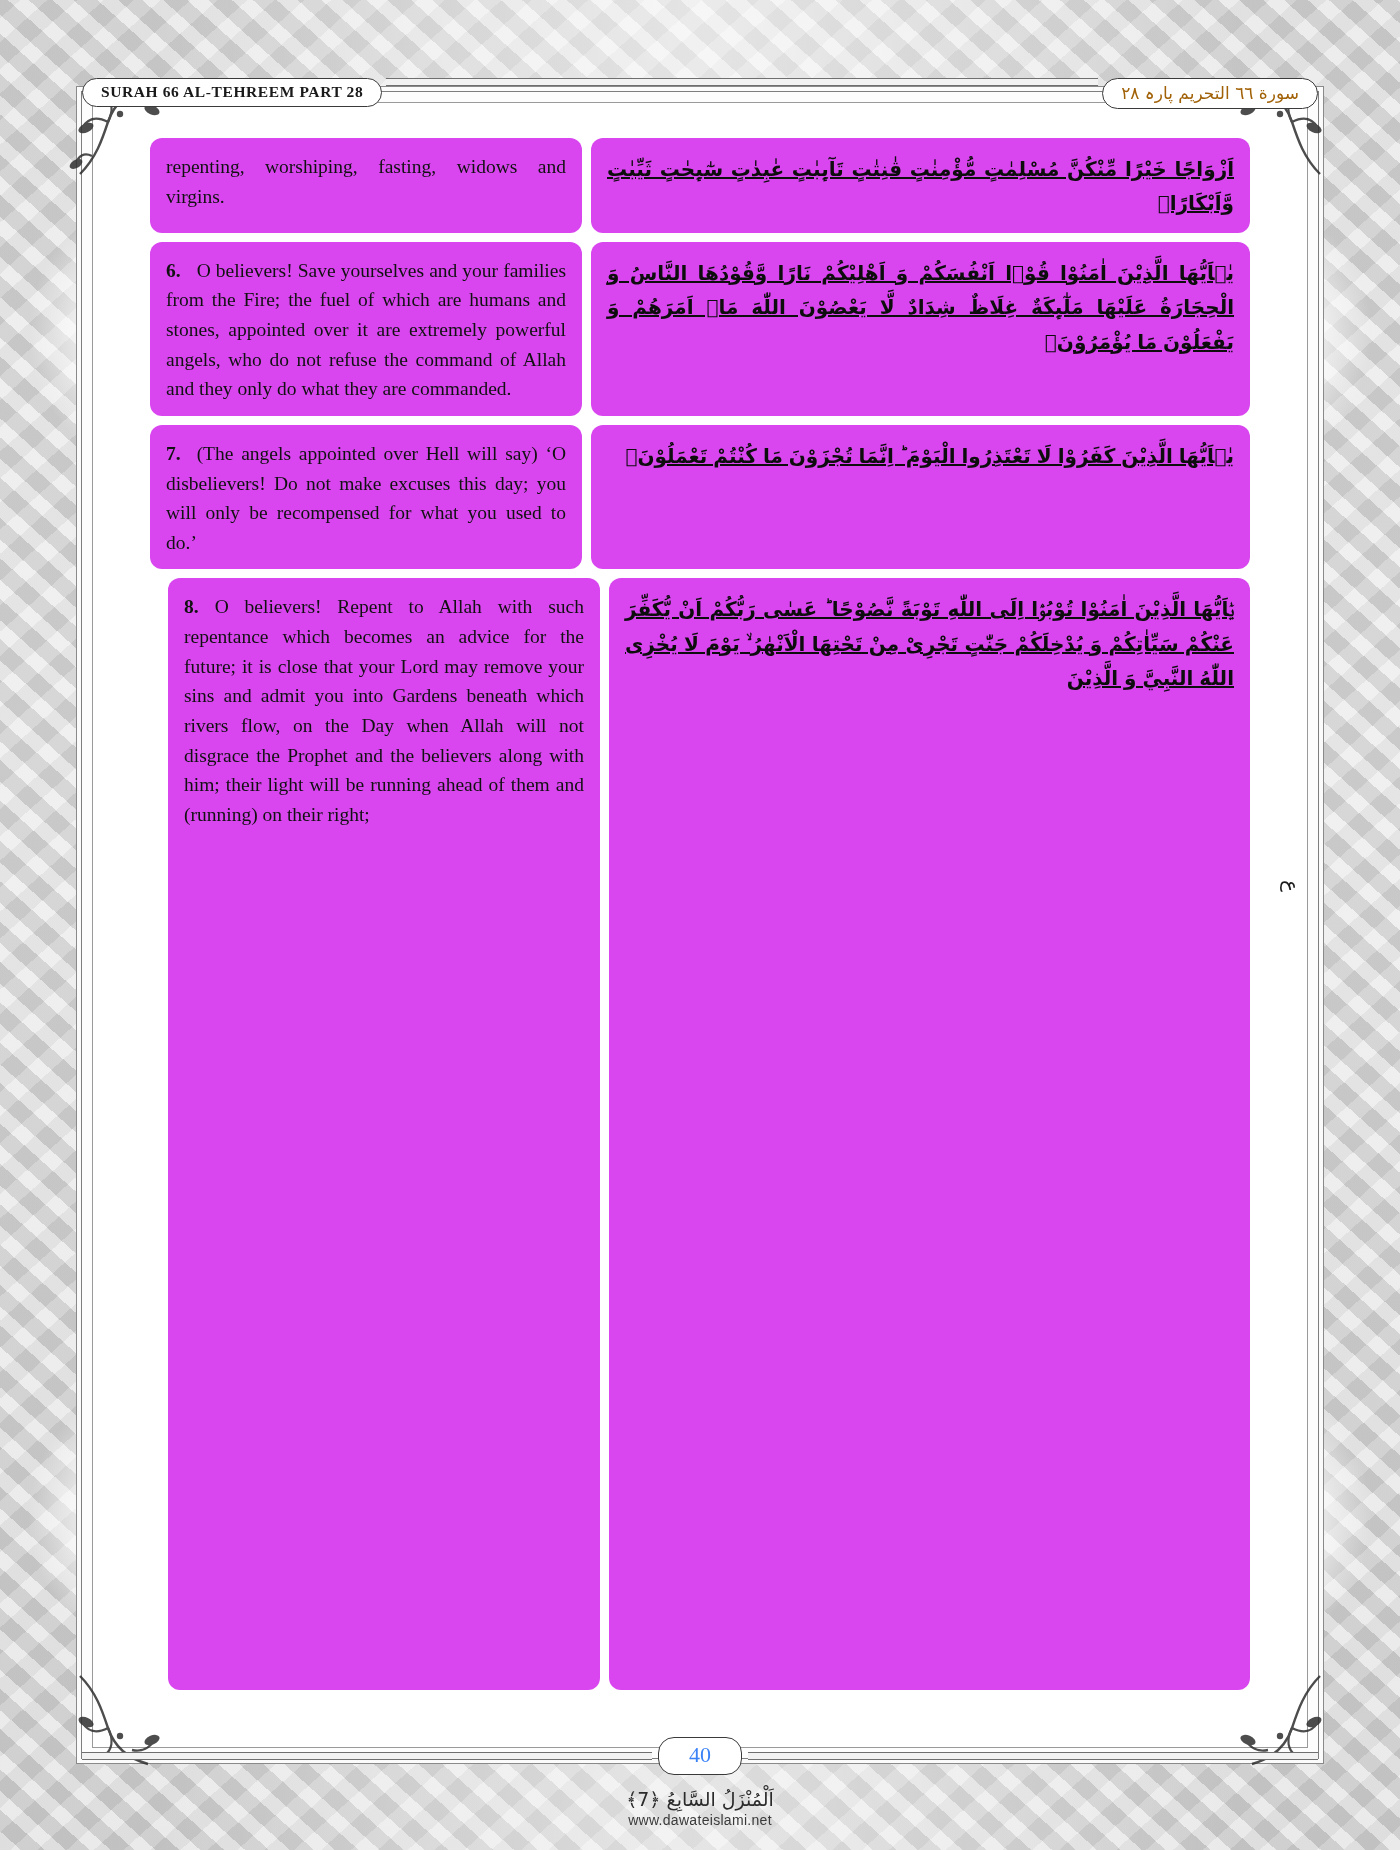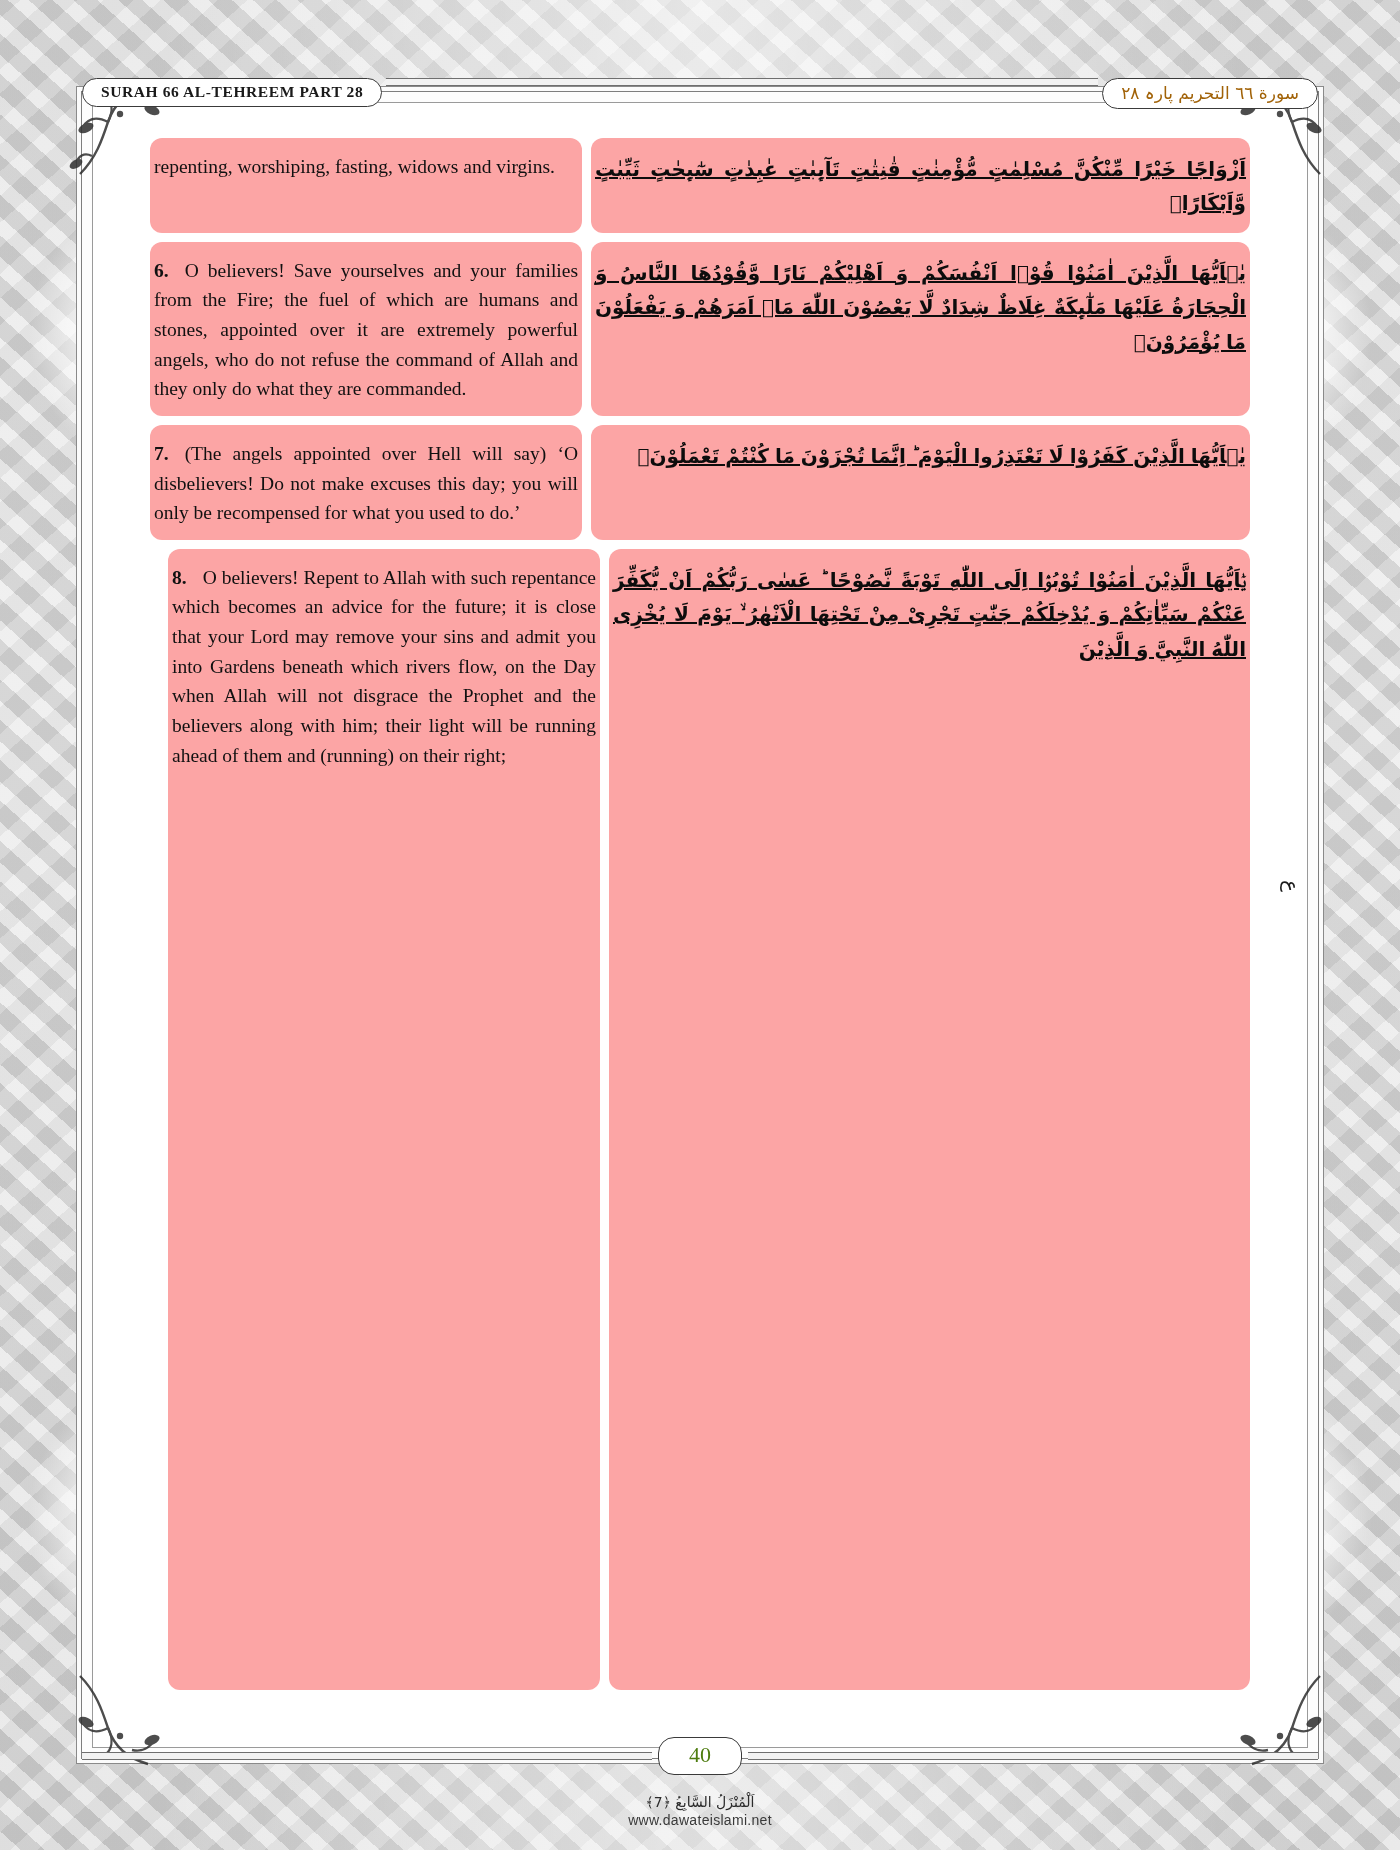--- a/index.html
+++ b/index.html
@@ -79,23 +79,23 @@
   }
 
   
   .content{
     position:absolute;left:150px;right:150px;top:138px;bottom:160px;
     display:flex;flex-direction:column;gap:9px;
     z-index:4;
   }
   .verse-row{display:flex;gap:9px;align-items:stretch;}
   .panel{
-    background:#fca5a5;
+    background:#d946ef;
     border-radius:12px;
-    padding:14px 4px 12px;
+    padding:14px 16px 12px;
     box-sizing:border-box;
   }
   .panel-en{width:432px;flex:0 0 432px;}
   .panel-ar{flex:1 1 auto;}
 
   .en-text{
     font-family:"Liberation Serif", serif;
     font-size:19.5px;line-height:1.52;
     text-align:justify;text-align-last:left;
     color:#111;
@@ -133,29 +133,29 @@
   }
   .ftr-rule{
     flex:1 1 auto;height:6px;
     border-top:1px solid #6f6f6f;border-bottom:1px solid #6f6f6f;
     background:#f2f2f2;
   }
   .page-pill{
     background:#ffffff;border:1.8px solid #3a3a3a;border-radius:16px;
     padding:4px 30px 6px;margin:0 6px;
     font-family:"Liberation Serif", serif;
-    font-size:22px;color:#4d7c0f;
+    font-size:22px;color:#3b82f6;
   }
   .footer-sub{
     position:absolute;left:0;right:0;bottom:22px;
     text-align:center;z-index:6;
   }
   .ftr-ar{
     font-family:"DejaVu Sans", sans-serif;
-    font-size:14px;color:#2b2b2b;direction:rtl;
+    font-size:19px;color:#2b2b2b;direction:rtl;
     margin-bottom:2px;
   }
   .ftr-url{
     font-family:"Liberation Sans", sans-serif;
     font-size:14px;color:#3a3a3a;letter-spacing:.3px;
   }
 </style>
 </head>
 <body>
 

